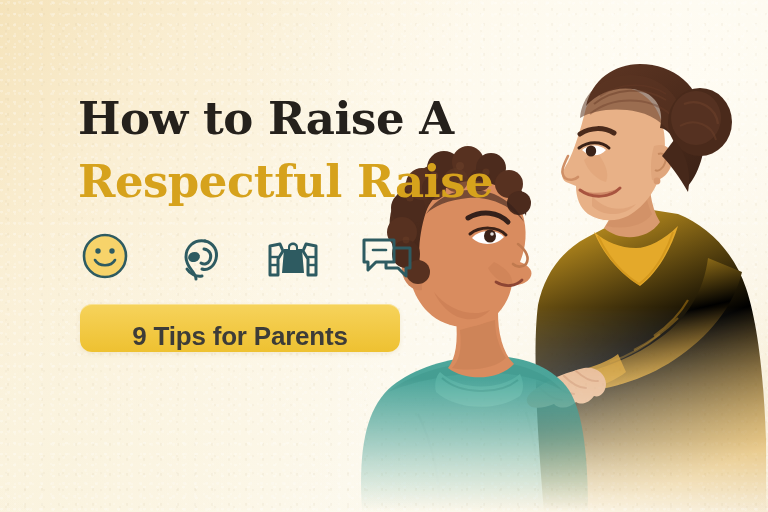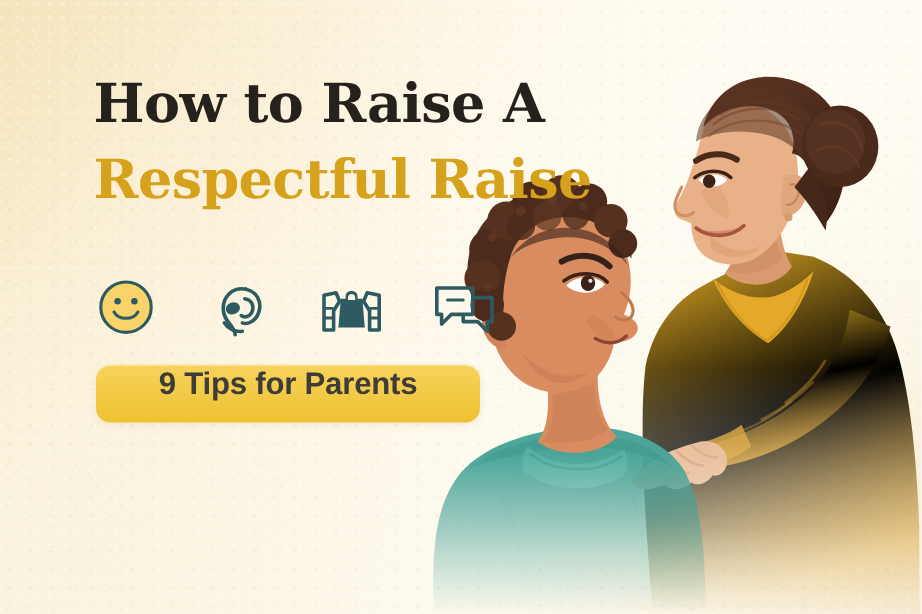--- a/index.html
+++ b/index.html
@@ -46,20 +46,21 @@
     top: 64px;
     width: 430px;
     z-index: 6;
   }
   .title-line {
     font-family: "DejaVu Serif", "Liberation Serif", serif;
     font-weight: 700;
     letter-spacing: -0.5px;
     line-height: 1.0;
     white-space: nowrap;
+    margin-top: 32px;
   }
   .title-1 {
     font-size: 45px;
     color: #25211c;
   }
   .title-2 {
     font-size: 45px;
     color: #d6a21c;
     margin-top: 18px;
   }
@@ -86,21 +87,21 @@
   .pill {
     position: absolute;
     left: 80px;
     top: 304px;
     width: 320px;
     height: 48px;
     border-radius: 12px;
     background: linear-gradient(180deg, #f6d35c 0%, #f2c944 55%, #eec131 100%);
     box-shadow: 0 1px 0 rgba(255,255,255,.35) inset, 0 2px 5px rgba(150,110,20,.10);
     display: flex;
-    align-items: flex-start;
+    align-items: flex-end;
     justify-content: center;
     z-index: 6;
   }
   .pill-label {
     font-family: "Liberation Sans", sans-serif;
     font-weight: 700;
     font-size: 26px;
     color: #3d3c38;
     letter-spacing: -0.2px;
   }

